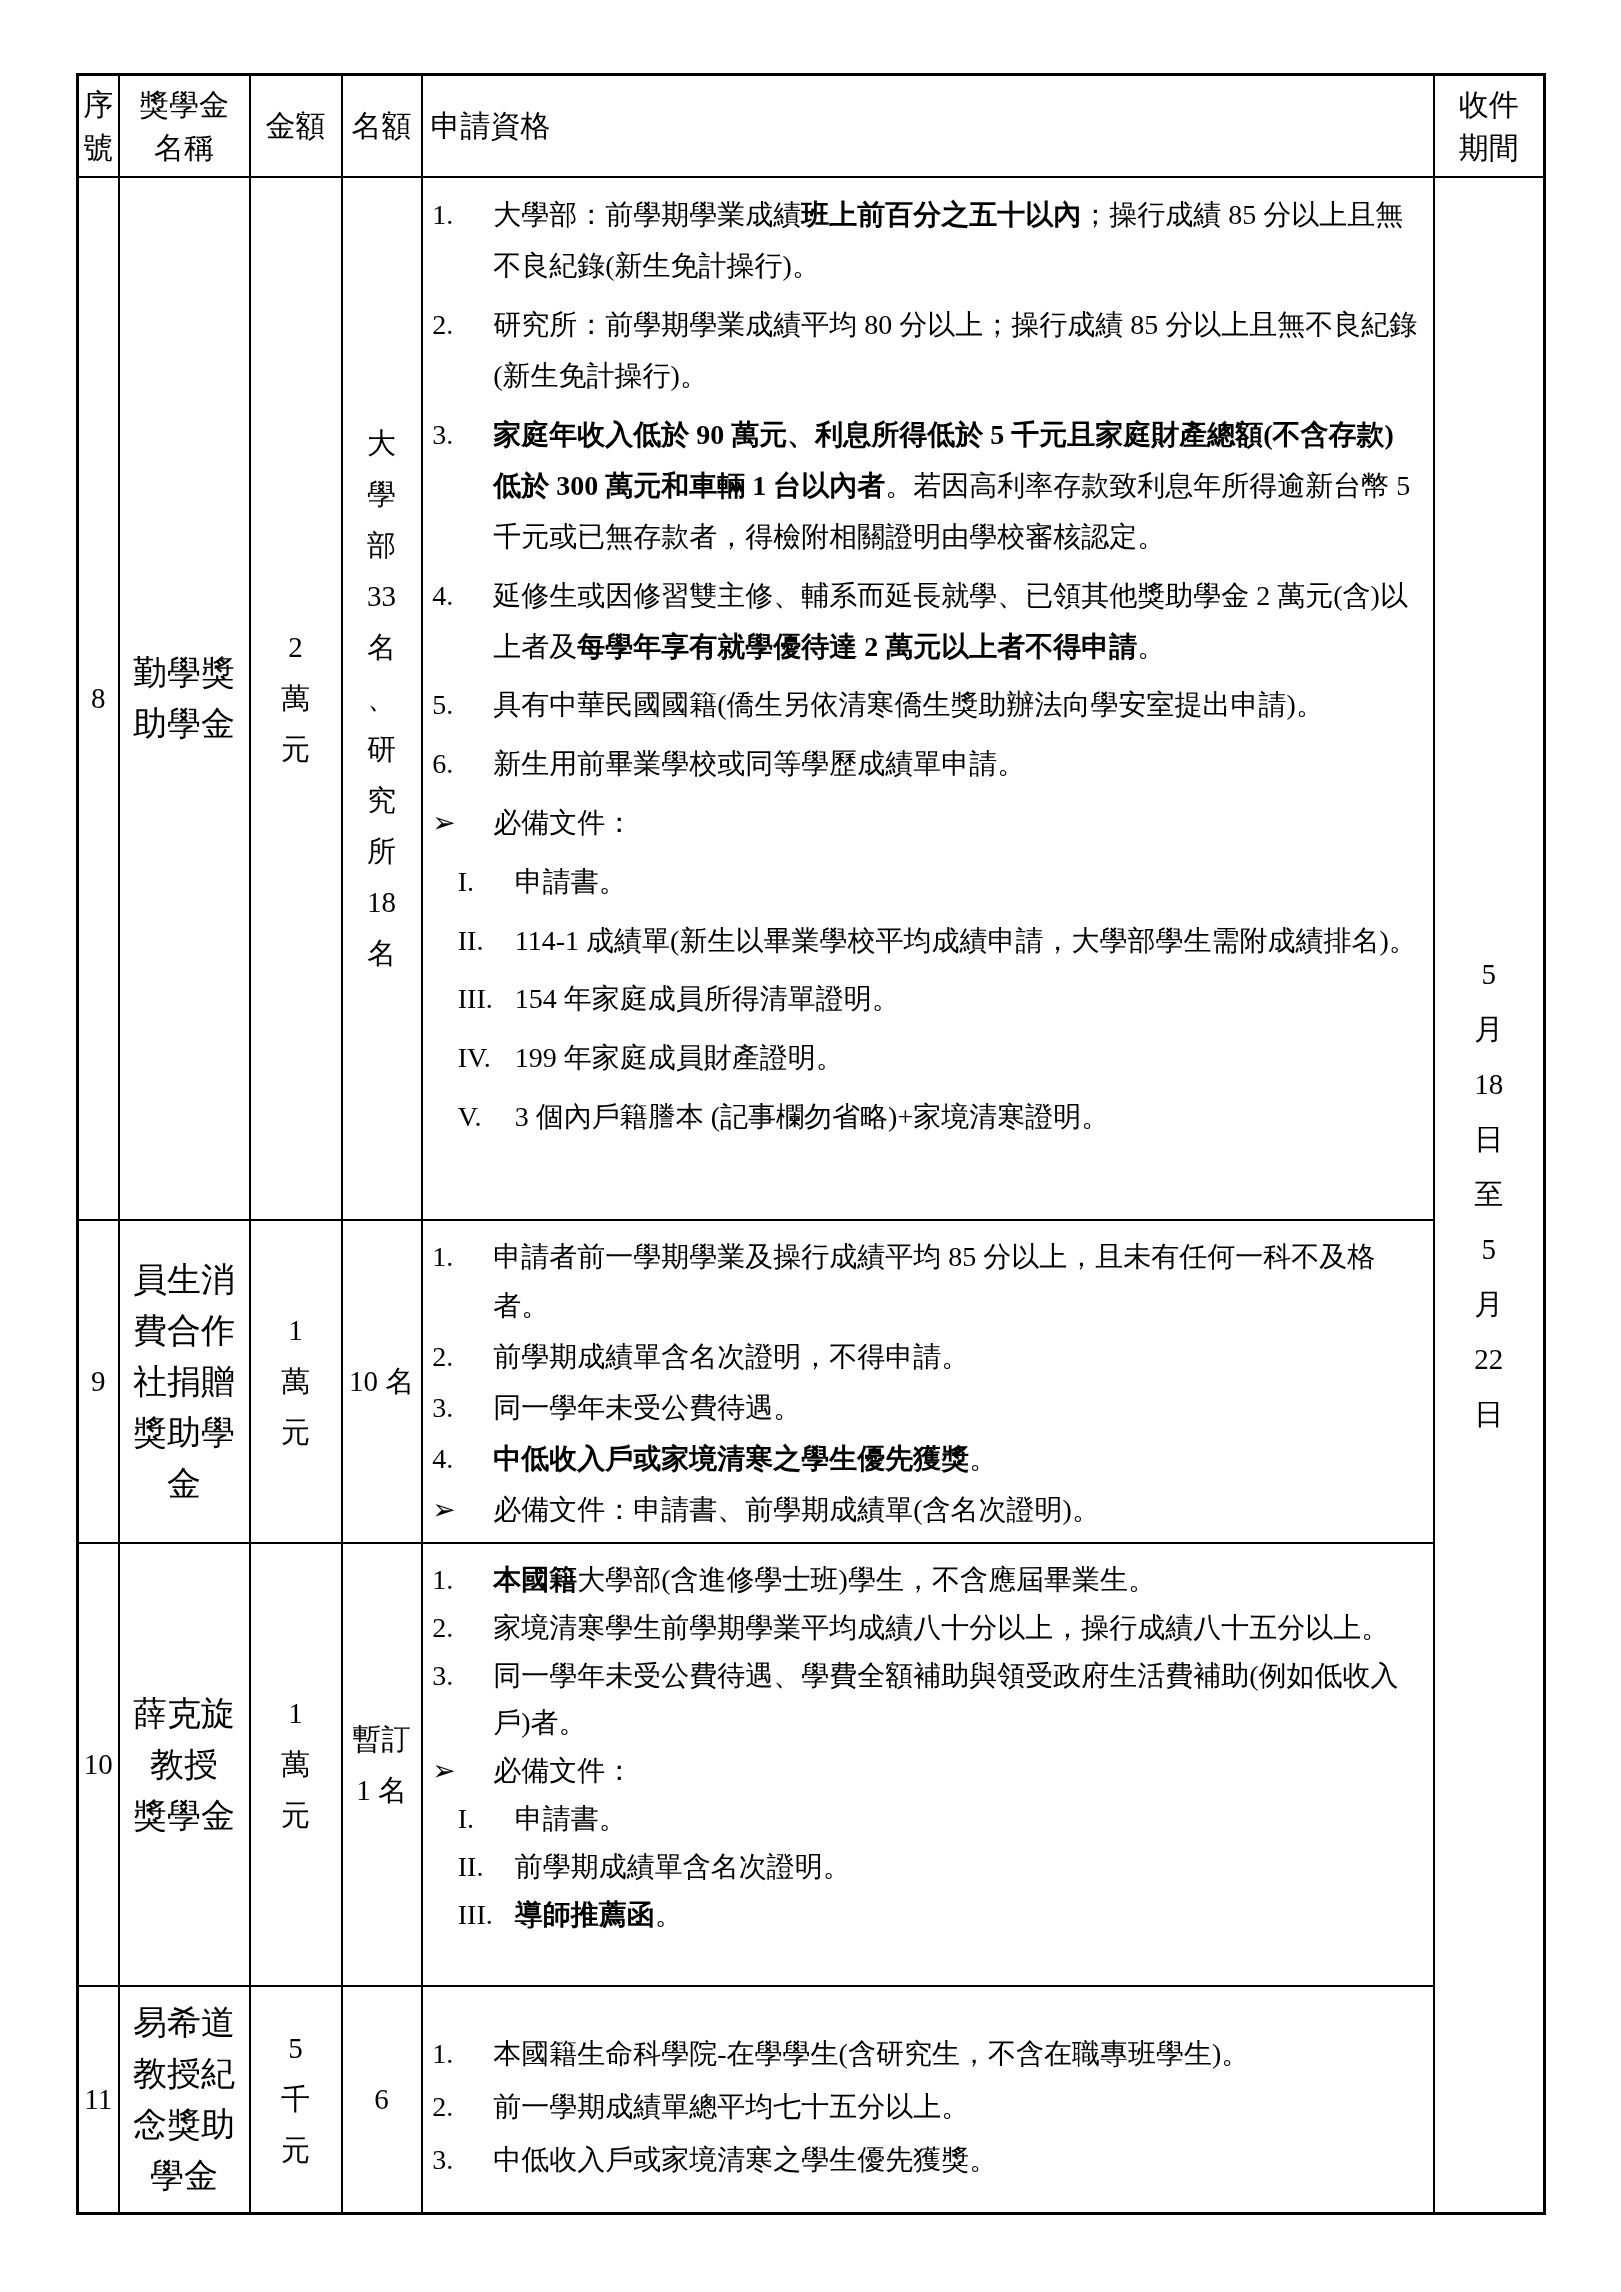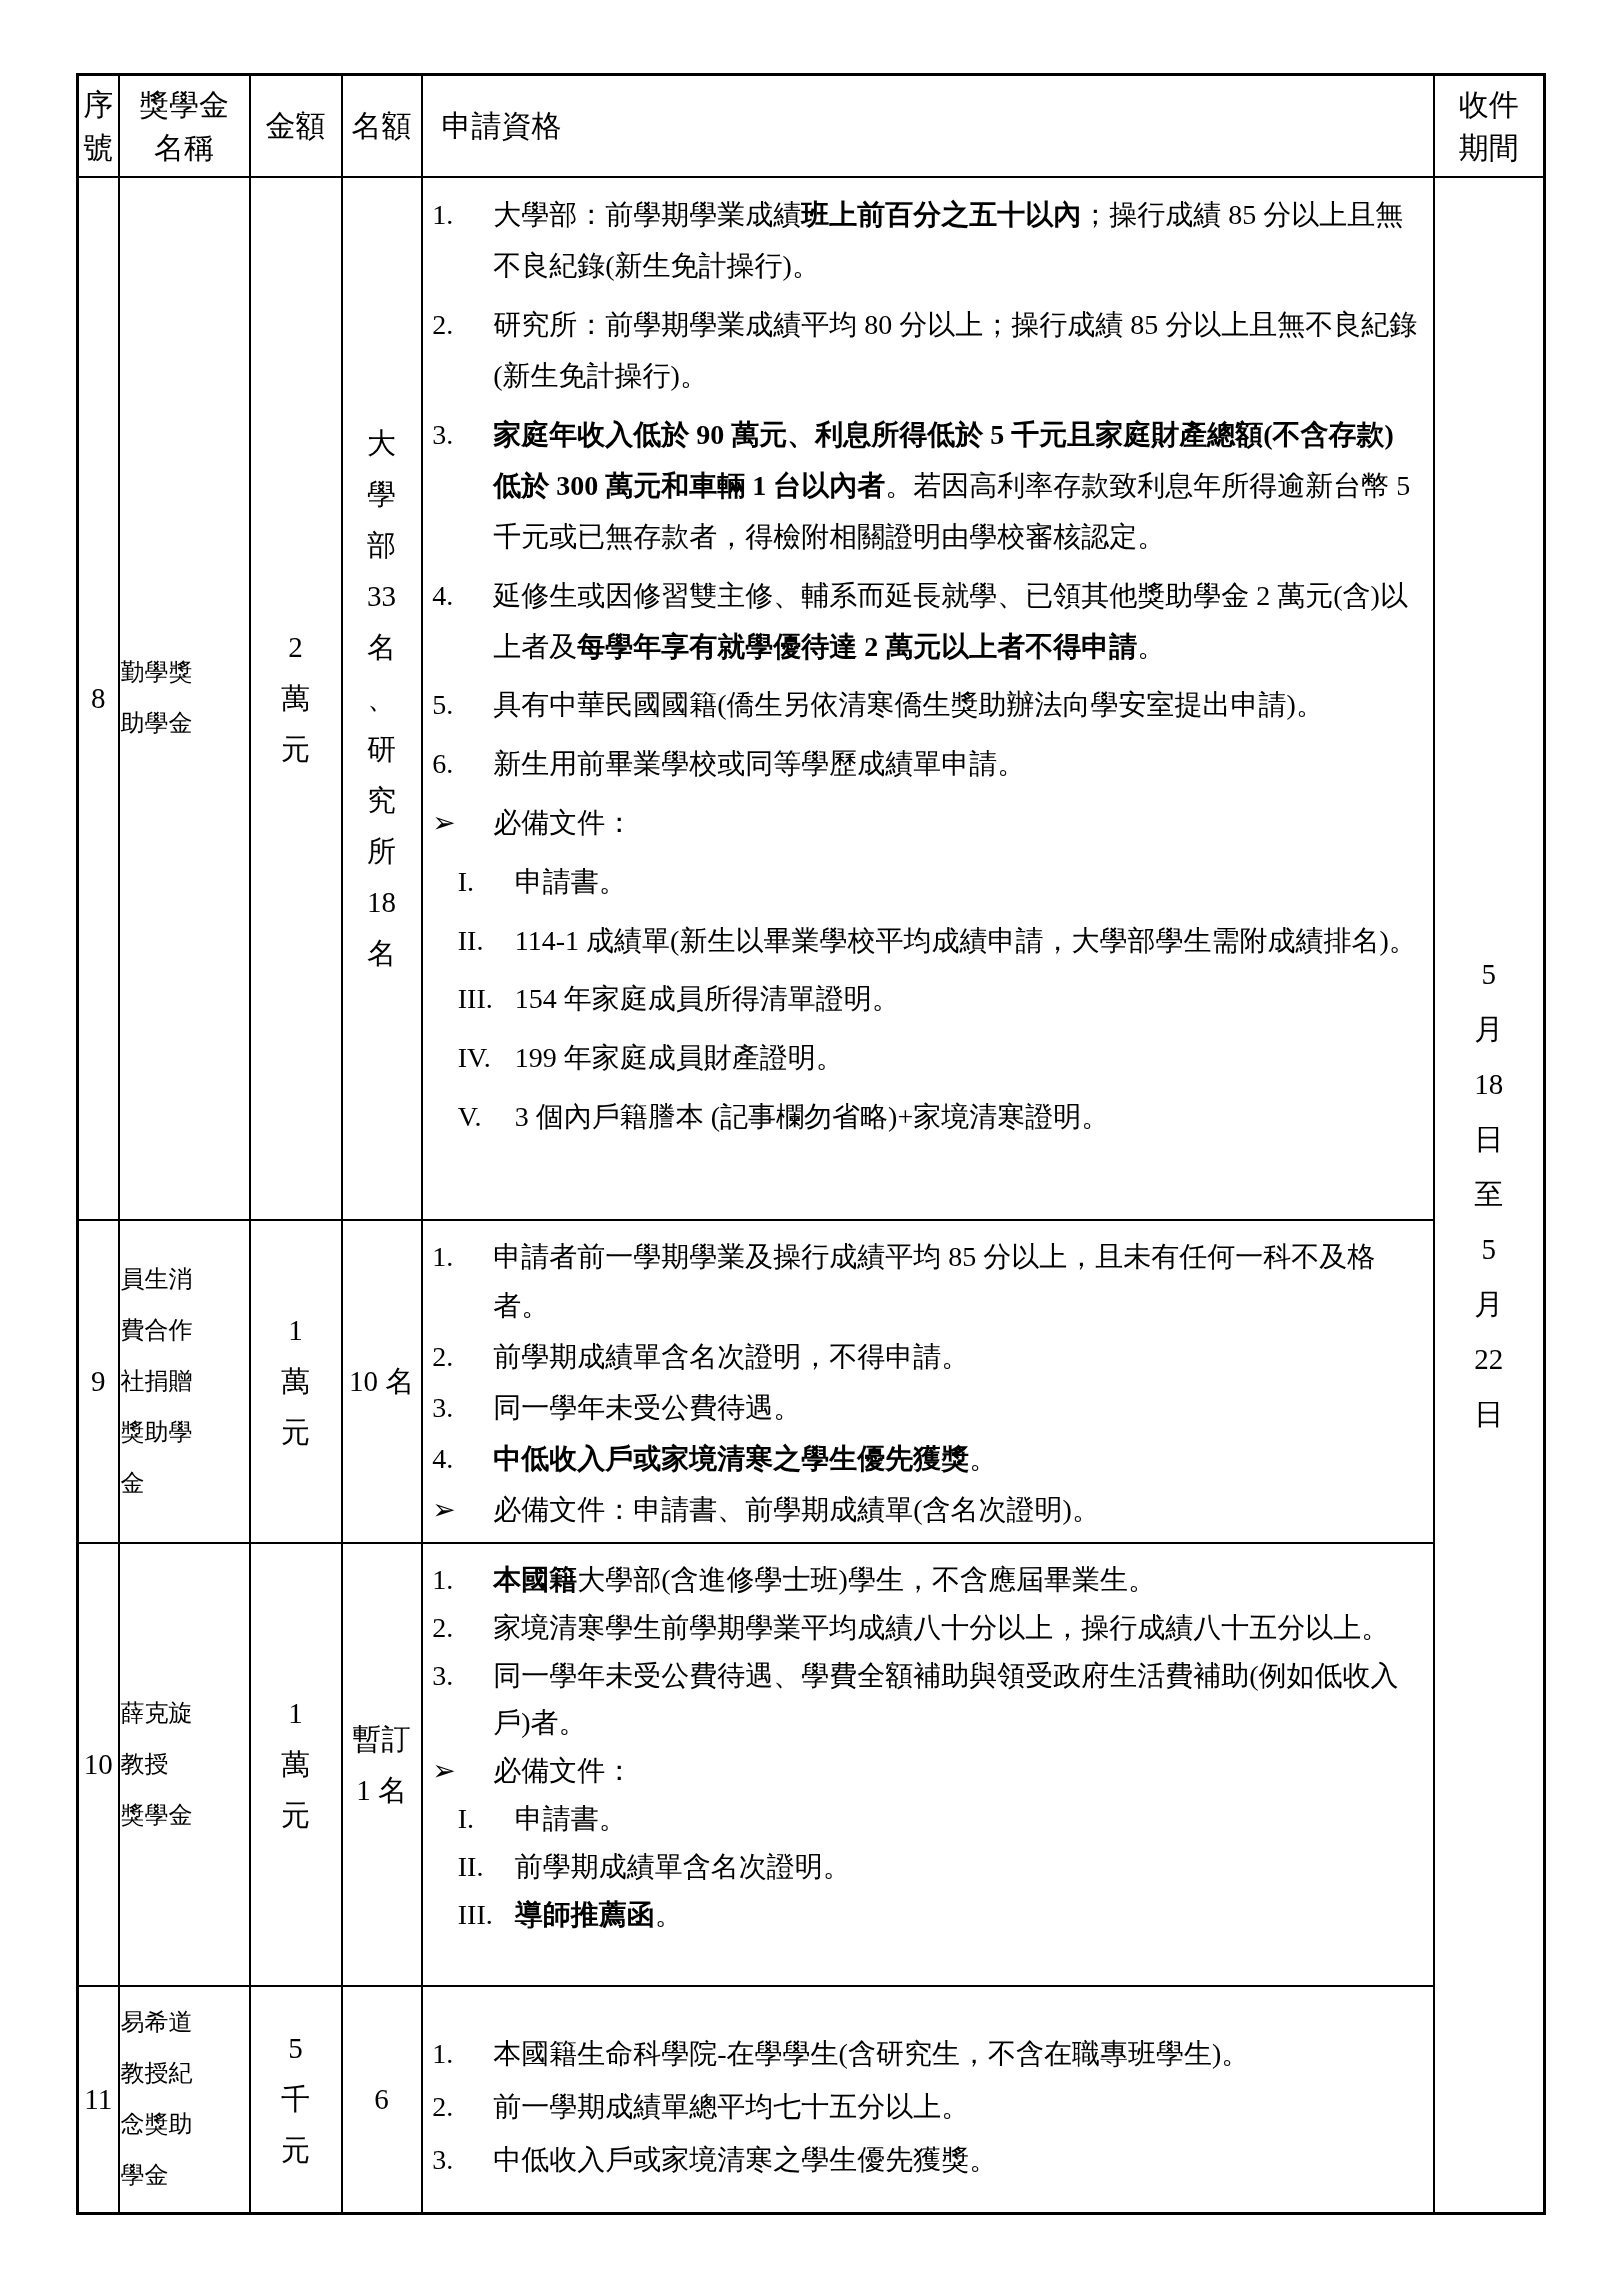--- a/index.html
+++ b/index.html
@@ -8,23 +8,23 @@
   table.sch{position:absolute;left:76px;top:73px;width:1467px;border-collapse:collapse;
             table-layout:fixed;border:3.9px solid #000;}
   th,td{border:2px solid #000;overflow:hidden;vertical-align:middle;}
   tbody tr{border-top:2.9px solid #000;}
   thead tr{height:102px;}
   tr.r0{height:1043px;}
   tr.r1{height:314px;}
   tr.r2{height:443px;}
   tr.r3{height:227px;}
   th{font-weight:normal;font-size:30px;text-align:center;white-space:pre-line;line-height:43px;}
-  th.h-elig{text-align:left;padding-left:19px;}
+  th.h-elig{text-align:left;padding-left:8px;}
   td.c-seq{font-size:29px;text-align:center;}
-  td.c-name{font-size:24px;text-align:left;white-space:pre-line;line-height:51px;}
+  td.c-name{font-size:34px;text-align:center;white-space:pre-line;line-height:51px;}
   td.c-amt{font-size:29px;text-align:center;white-space:pre-line;line-height:51px;}
   td.c-quota{font-size:29px;text-align:center;white-space:pre-line;line-height:51px;}
   td.c-period{font-size:29px;text-align:center;white-space:pre-line;line-height:55px;}
   td.c-elig{vertical-align:top;padding:11.8px 11.8px 5.9px 9.8px;font-size:28px;}
   .item{display:flex;align-items:flex-start;}
   .item .mk{flex:0 0 61px;}
   .item .tx{flex:1 1 auto;}
   .item.sub{padding-left:25.5px;}
   .item.sub .mk{flex:0 0 57px;}
   .r0 .item{line-height:51px;margin-bottom:7.8px;}

